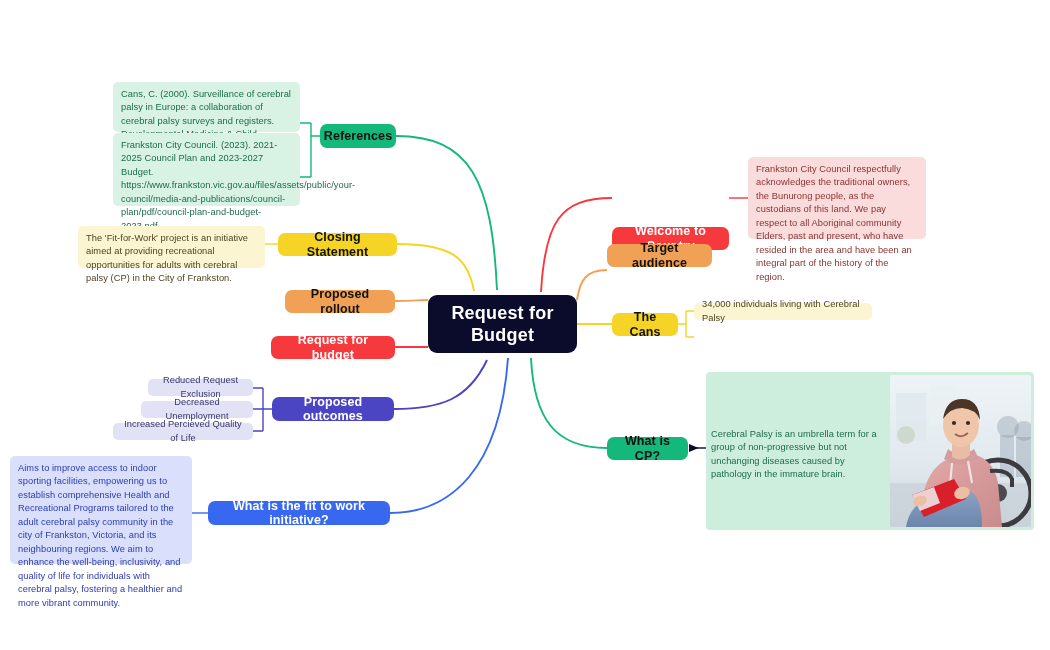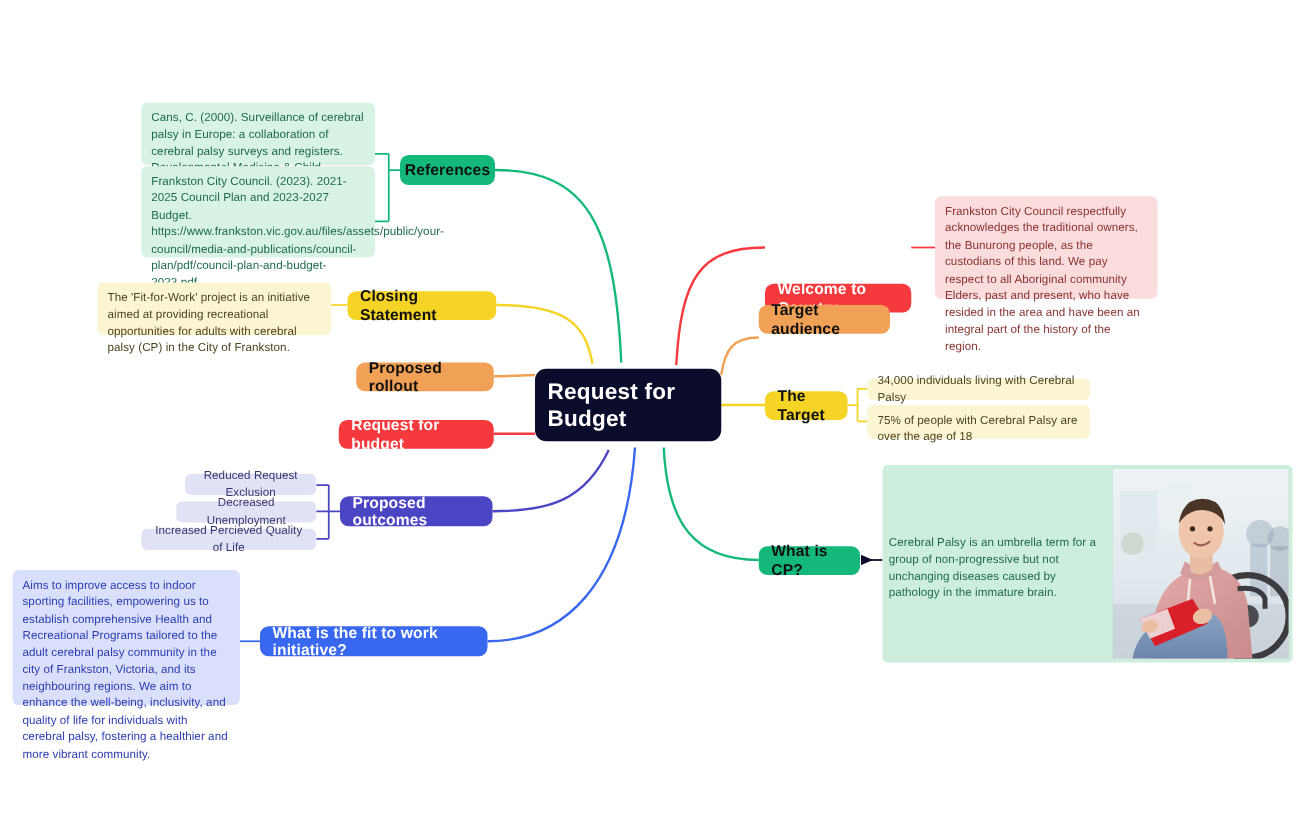--- a/index.html
+++ b/index.html
@@ -28,20 +28,21 @@
     height: 650px;
     overflow: visible;
     pointer-events: none;
   }
   .node {
     position: absolute;
     box-sizing: border-box;
     display: flex;
     align-items: center;
     justify-content: center;
+    text-align: center;
     border-radius: 7px;
     font-weight: bold;
     letter-spacing: .1px;
     line-height: 1.15;
     padding: 5px 10px;
   }
   .central {
     background: #0b0b2b;
     color: #ffffff;
     border-radius: 9px;
@@ -177,24 +178,23 @@
   <div class="node branch" style="left:612px; top:187px; width:117px; height:23px; background:#f5393d; color:#ffffff;margin-top:40px;">
     <span>Welcome to Country</span>
   </div>
   <div class="leaf" style="left:748px; top:157px; width:178px; height:82px; background:#fbdcdc; color:#8a3232;">Frankston City Council respectfully acknowledges the traditional owners, the Bunurong people, as the custodians of this land. We pay respect to all Aboriginal community Elders, past and present, who have resided in the area and have been an integral part of the history of the region.</div>
 
   <div class="node branch" style="left:607px; top:244px; width:105px; height:23px; background:#f0a155; color:#111111;">
     <span>Target audience</span>
   </div>
 
   <div class="node branch" style="left:612px; top:313px; width:66px; height:23px; background:#f5d426; color:#111111;">
-    <span>The Target</span>
+    <span>The Cans</span>
   </div>
   <div class="leaf" style="left:694px; top:303px; width:178px; height:17px; background:#fbf5d2; color:#4d4420; display:flex; align-items:center;">34,000 individuals living with Cerebral Palsy</div>
-  <div class="leaf" style="left:694px; top:324px; width:178px; height:27px; background:#fbf5d2; color:#4d4420;">75% of people with Cerebral Palsy are over the age of 18</div>
 
   <div class="node branch" style="left:607px; top:437px; width:81px; height:23px; background:#14b87a; color:#111111;">
     <span>What is CP?</span>
   </div>
 
   <div class="panel" style="left:706px; top:372px; width:328px; height:158px; background:#cdeedd;">
     <div class="panel-text" style="left:5px; top:56px; width:175px; color:#1c6b4b;">Cerebral Palsy is an umbrella term for a group of non-progressive but not unchanging diseases caused by pathology in the immature brain.</div>
 
     <div class="photo" style="left:184px; top:3px; width:141px; height:152px;">
       <svg width="141" height="152" viewBox="0 0 141 152">

